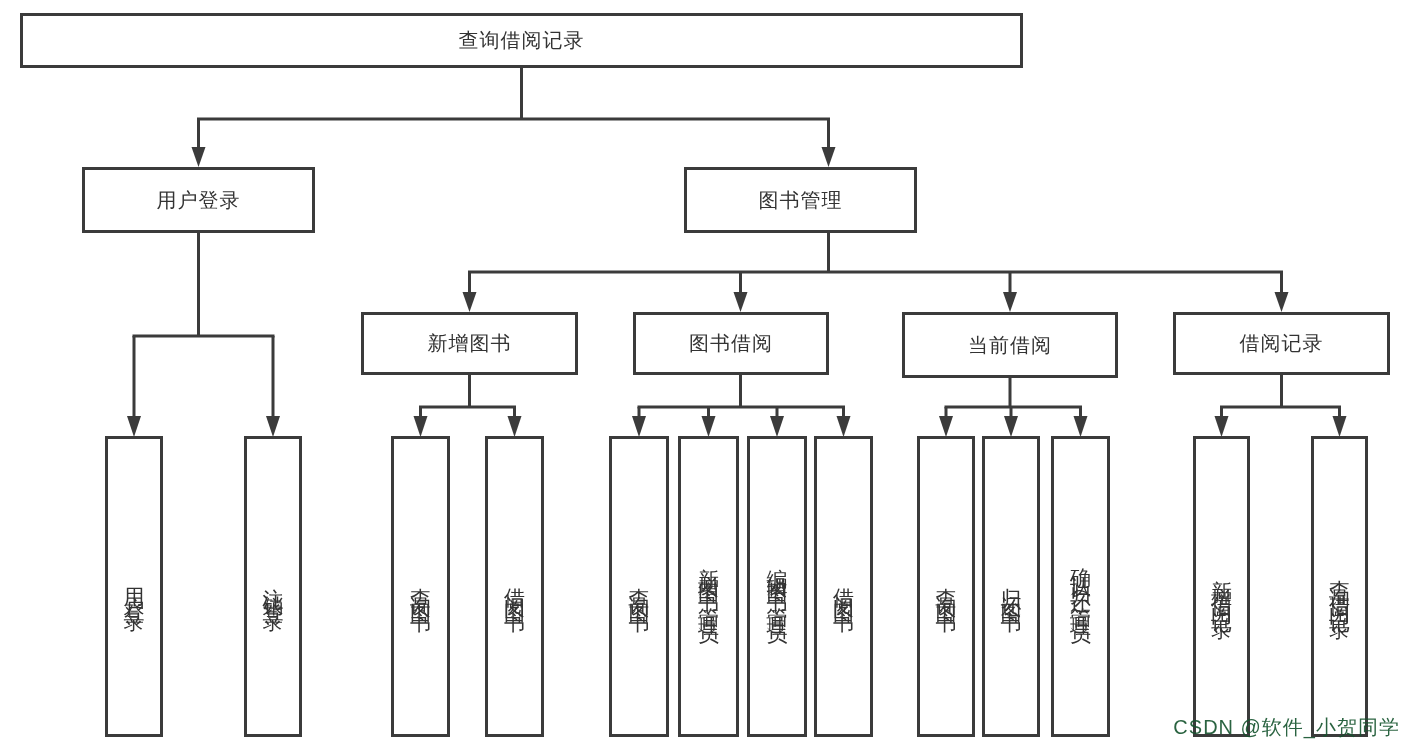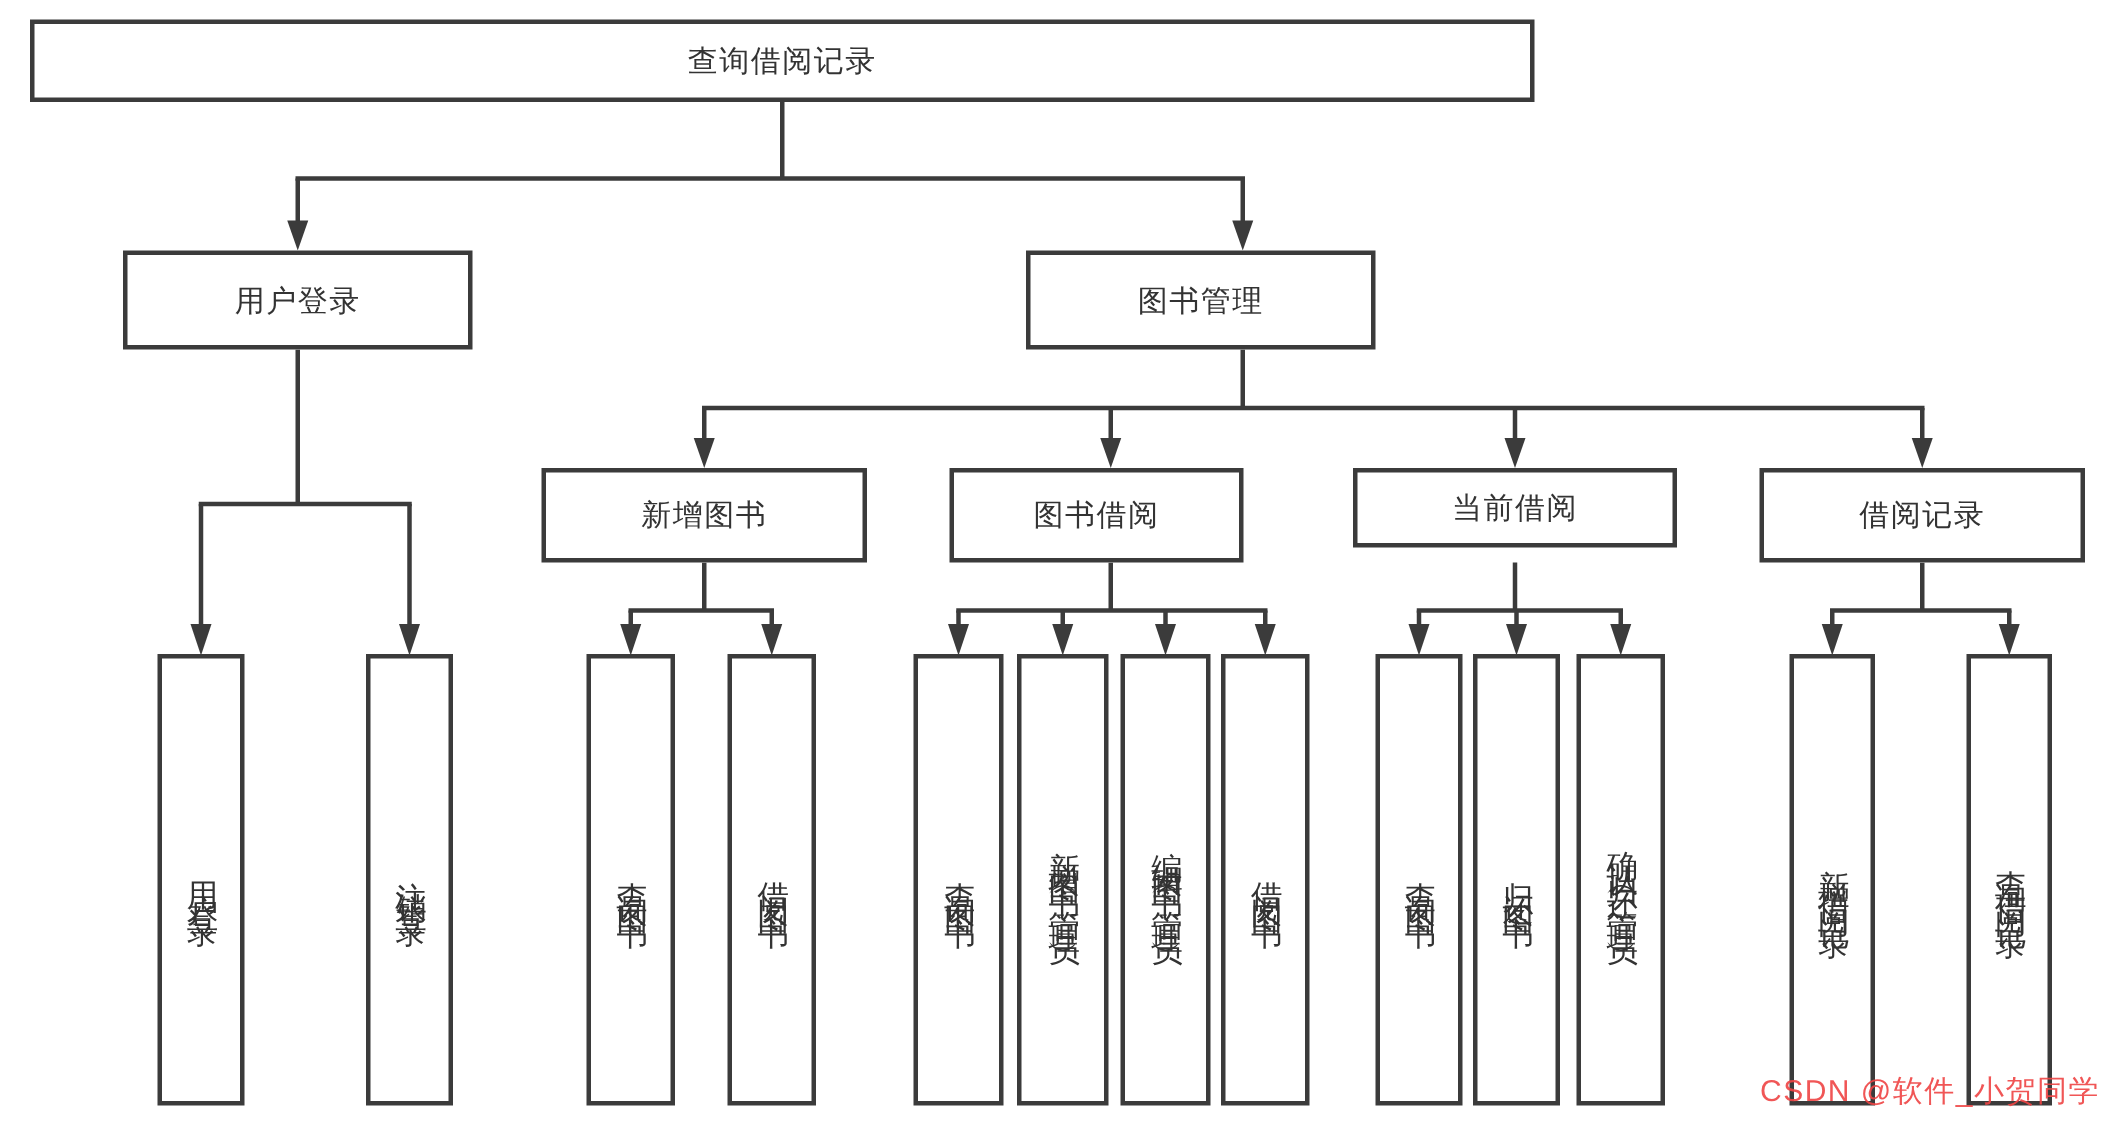--- a/index.html
+++ b/index.html
@@ -46,21 +46,21 @@
     white-space:nowrap;
   }
   
   .n-root{left:20px;top:13px;width:1003px;height:55px;}
   
   .n-l2a{left:82px;top:167px;width:233px;height:66px;}
   .n-l2b{left:684px;top:167px;width:233px;height:66px;}
   
   .n-l3a{left:361px;top:312px;width:217px;height:63px;}
   .n-l3b{left:633px;top:312px;width:196px;height:63px;}
-  .n-l3c{left:902px;top:312px;width:216px;height:53px;}
+  .n-l3c{left:902px;top:312px;width:216px;height:66px;}
   .n-l3d{left:1173px;top:312px;width:217px;height:63px;}
   
   .leaf{top:436px;height:301px;}
   .n-g1a{left:105px;width:58px;}
   .n-g1b{left:244px;width:58px;}
   .n-g2a{left:391px;width:59px;}
   .n-g2b{left:485px;width:59px;}
   .n-g3a{left:609px;width:60px;}
   .n-g3b{left:678px;width:61px;}
   .n-g3c{left:747px;width:60px;}
@@ -69,21 +69,21 @@
   .n-g4b{left:982px;width:58px;}
   .n-g4c{left:1051px;width:59px;}
   .n-g5a{left:1193px;width:57px;}
   .n-g5b{left:1311px;width:57px;}
   .watermark{
     position:absolute;
     right:5px;
     top:714px;
     font-size:20px;
     letter-spacing:1px;
-    color:#ef4444;
+    color:#14532d;
     opacity:.9;
     white-space:nowrap;
     z-index:5;
   }
 </style>
 </head>
 <body>
 
 <div class="canvas">
 

